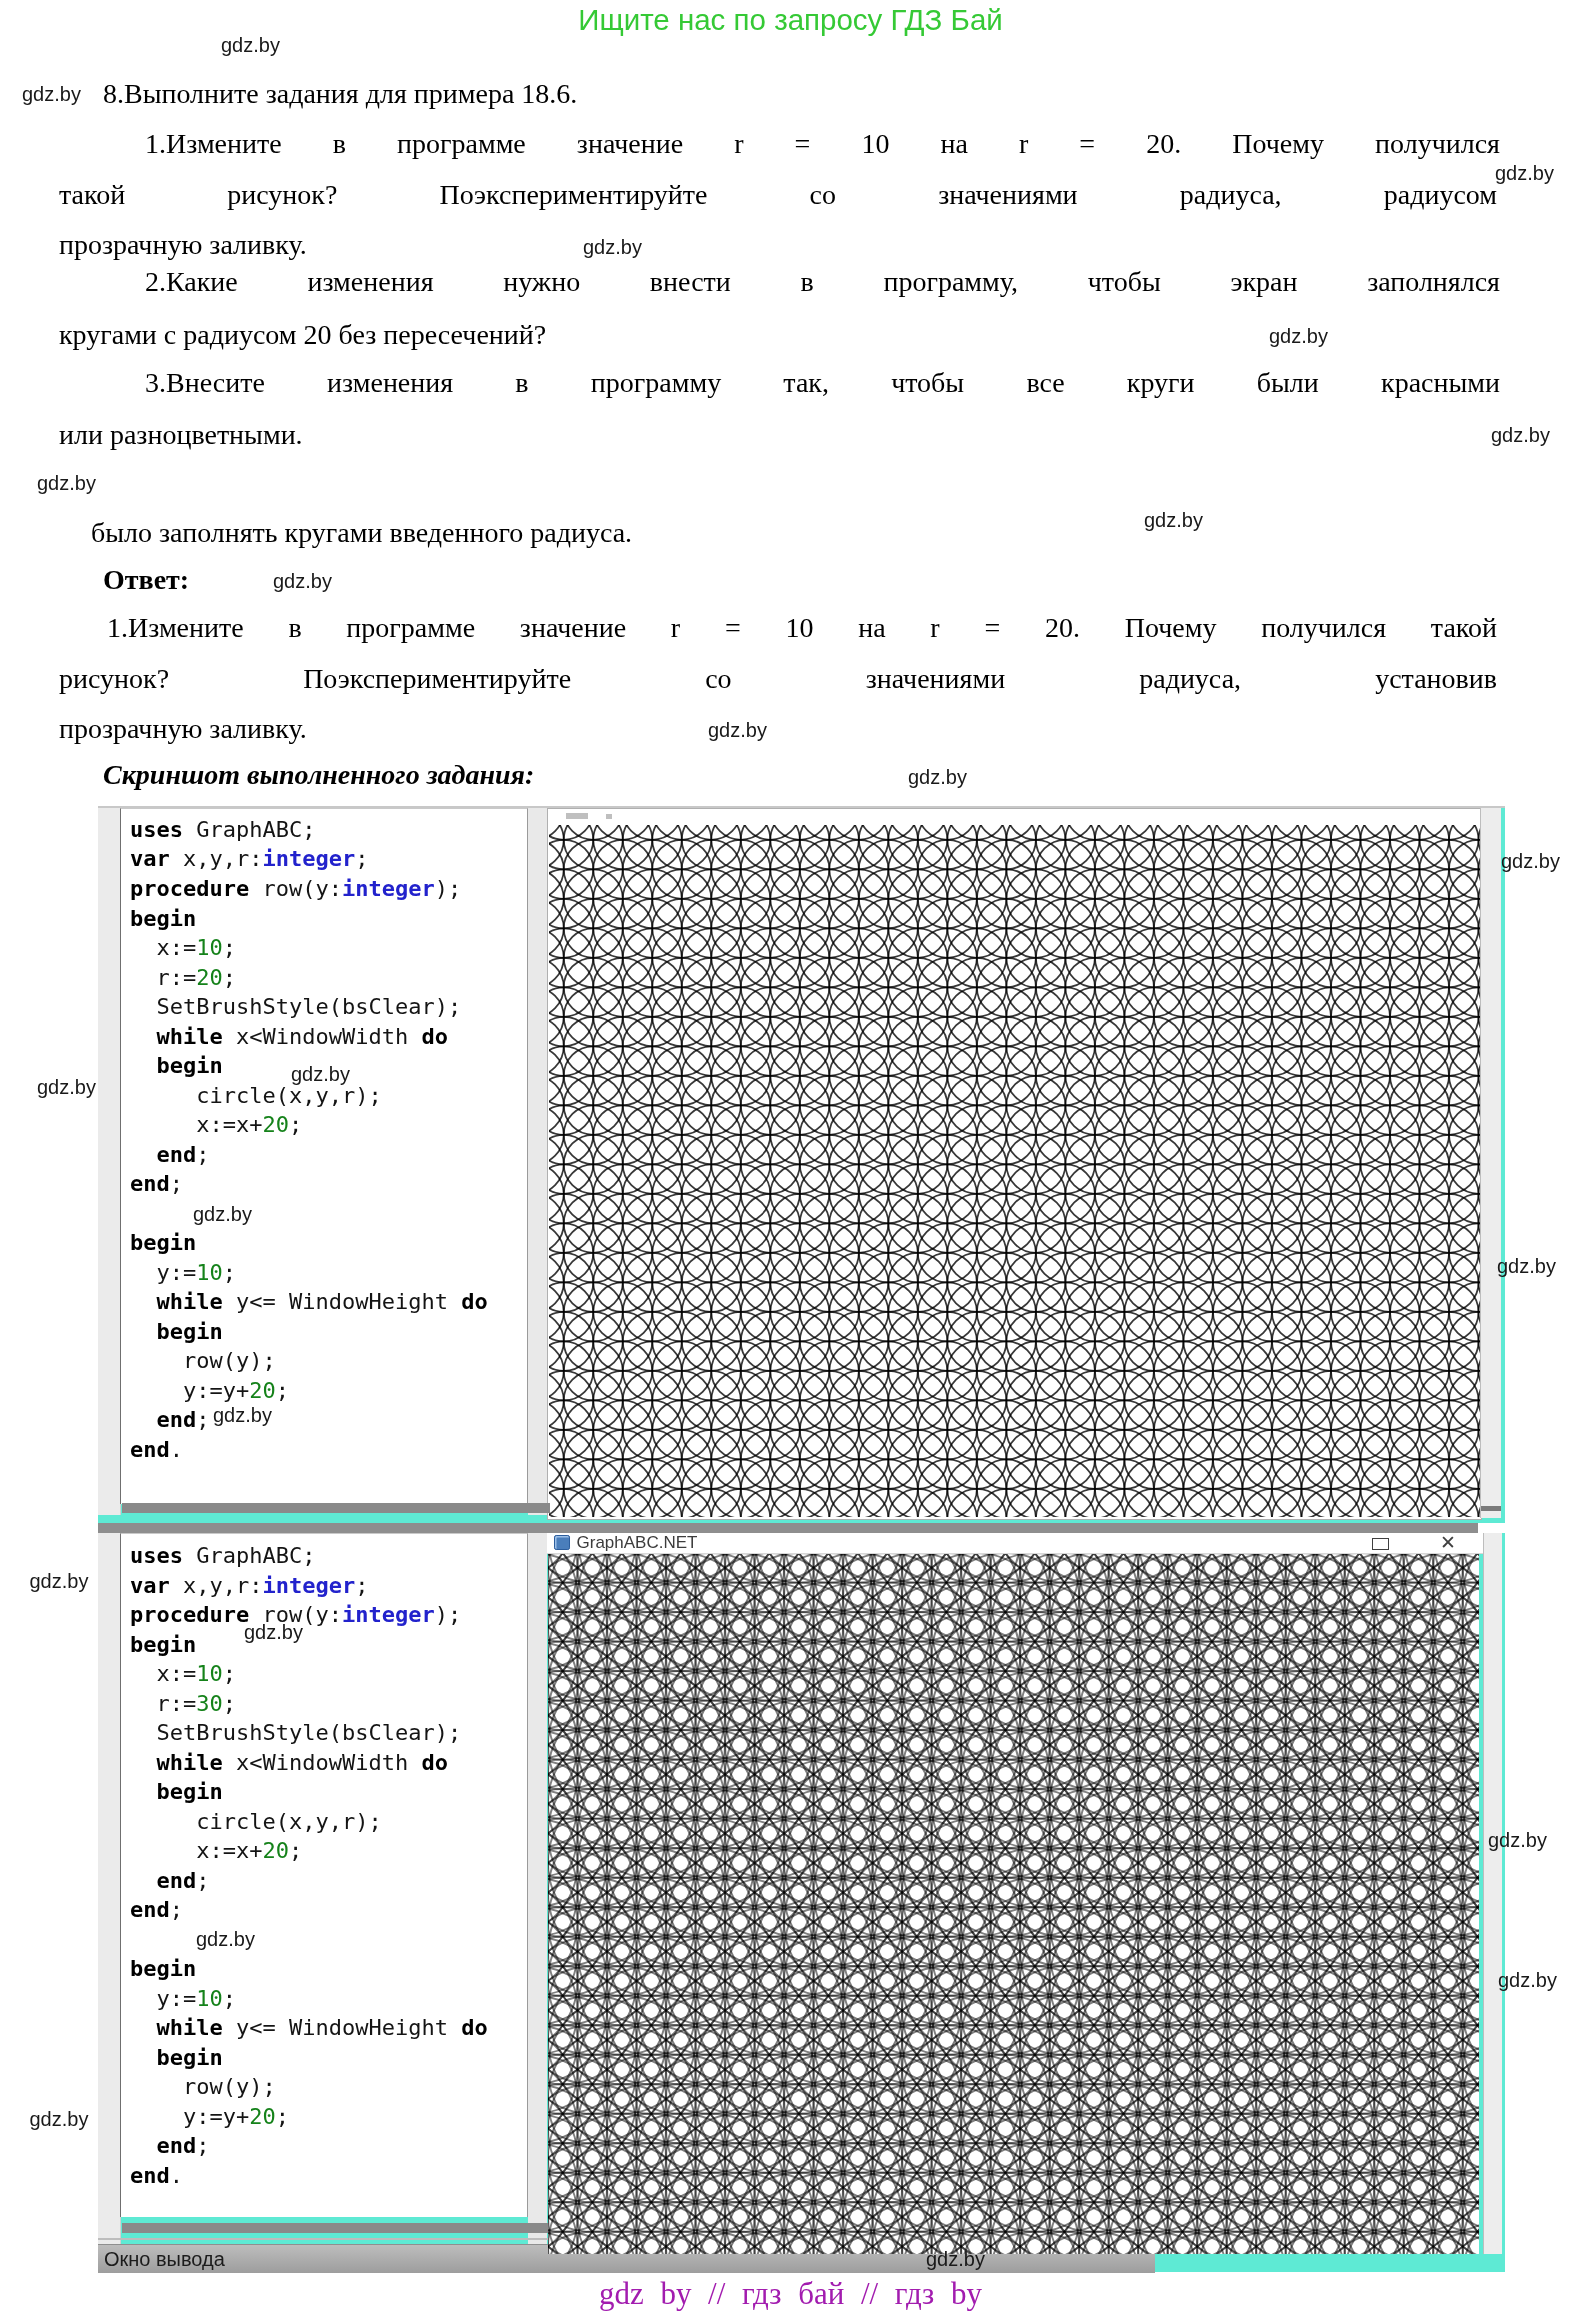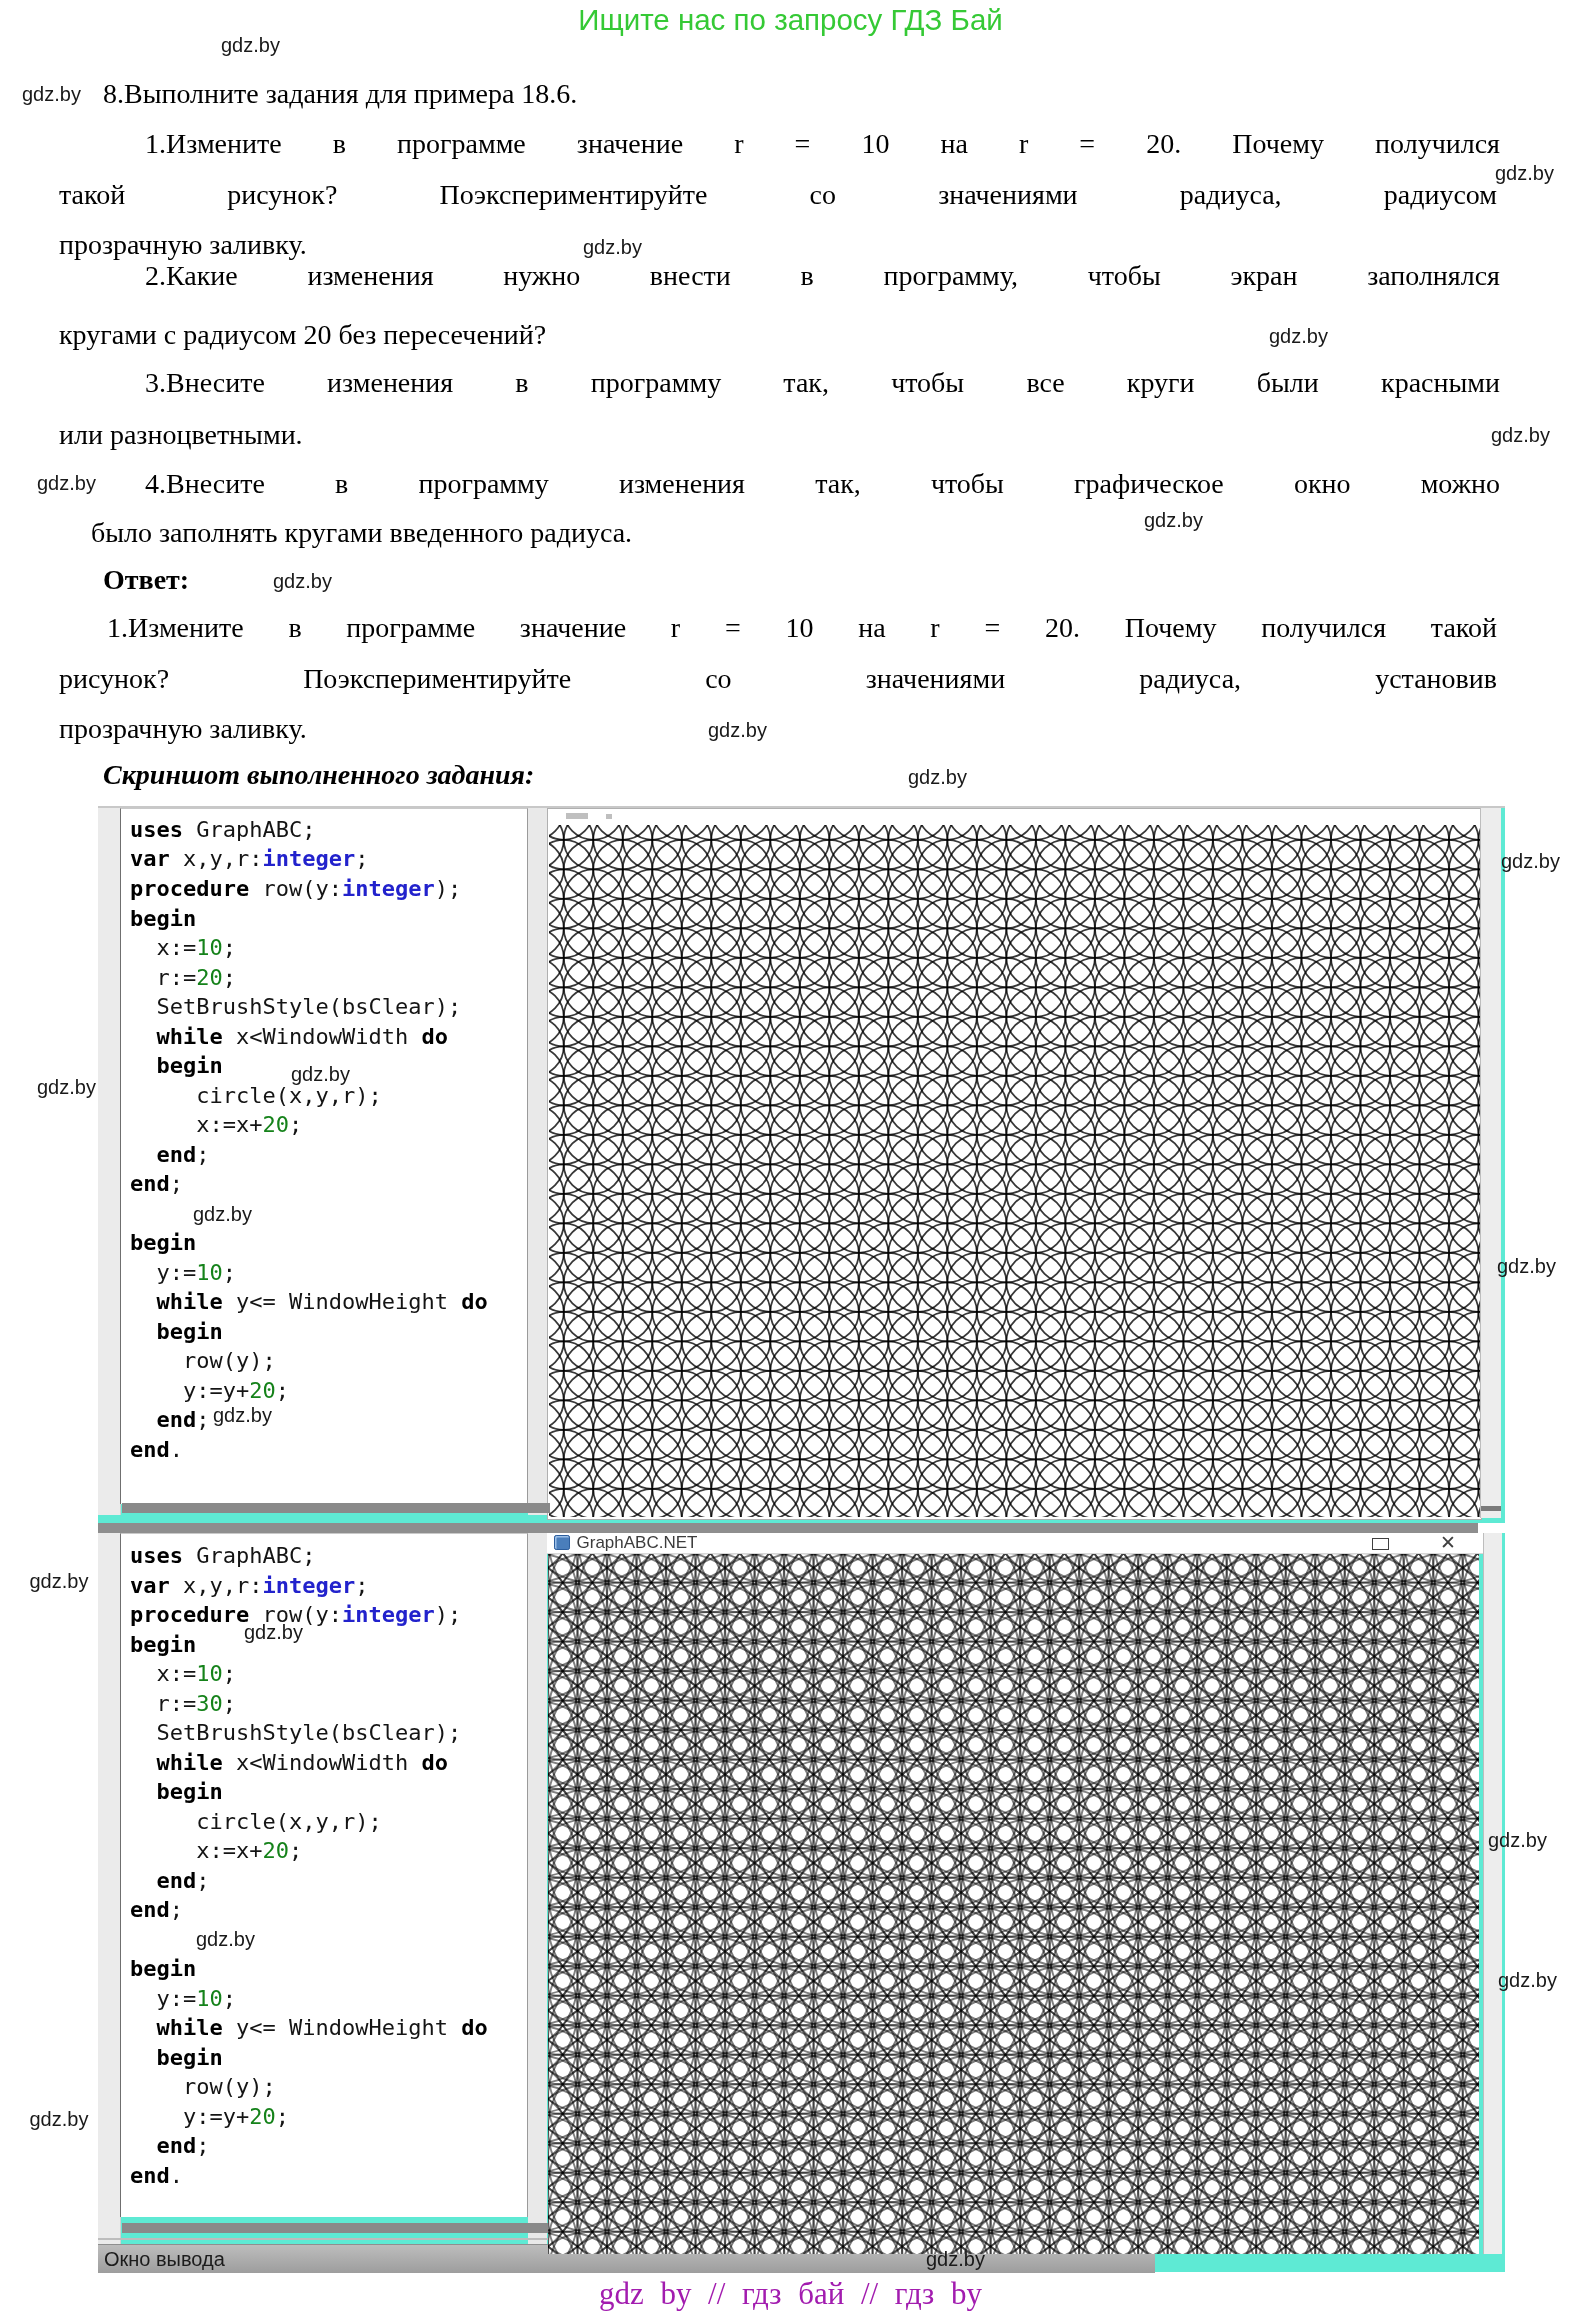--- a/index.html
+++ b/index.html
@@ -87,25 +87,24 @@
 </head>
 <body>
 
 <div class="abs site-header">Ищите нас по запросу ГДЗ Бай</div>
 
 <div class="abs" id="task-lines" style="left:0;top:0;width:1581px;height:806px;">
     <div class="tline" style="left: 103px; top: 78px;">8.Выполните задания для примера 18.6.</div>
     <div class="tline j" style="left: 145px; top: 128px; width: 1355px;">1.Измените в программе значение r = 10 на r = 20. Почему получился</div>
     <div class="tline j" style="left: 59px; top: 179px; width: 1438px;">такой рисунок? Поэкспериментируйте со значениями радиуса, радиусом</div>
     <div class="tline" style="left: 59px; top: 229px;">прозрачную заливку.</div>
-    <div class="tline j" style="left: 145px; top: 260px; width: 1355px; font-family: Liberation Serif, serif;">2.Какие изменения нужно внести в программу, чтобы экран заполнялся</div>
+    <div class="tline j" style="left: 145px; top: 266px; width: 1355px; font-family: Liberation Serif, serif;">2.Какие изменения нужно внести в программу, чтобы экран заполнялся</div>
     <div class="tline" style="left: 59px; top: 319px;">кругами с радиусом 20 без пересечений?</div>
     <div class="tline j" style="left: 145px; top: 367px; width: 1355px;">3.Внесите изменения в программу так, чтобы все круги были красными</div>
     <div class="tline" style="left: 59px; top: 419px;">или разноцветными.</div>
-    <div class="tline j" style="left: 145px; top: 468px; width: 1355px;">4.Внесите в программу изменения так, чтобы графическое окно можно</div>
     <div class="tline" style="left: 59px; top: 517px; margin-left: 32px;">было заполнять кругами введенного радиуса.</div>
     <div class="tline b" style="left: 103px; top: 564px;">Ответ:</div>
     <div class="tline j" style="left: 107px; top: 612px; width: 1390px;">1.Измените в программе значение r = 10 на r = 20. Почему получился такой</div>
     <div class="tline j" style="left: 59px; top: 663px; width: 1438px;">рисунок? Поэкспериментируйте со значениями радиуса, установив</div>
     <div class="tline" style="left: 59px; top: 713px;">прозрачную заливку.</div>
     <div class="tline b i" style="left: 103px; top: 759px;">Скриншот выполненного задания:</div>
   </div>
 
 <section class="abs shot" style="left:98px;top:806px;width:1407px;height:717px;">
   <div class="abs" style="left:0;top:0;width:1407px;height:1.5px;background:#c8c8c8;"></div>

